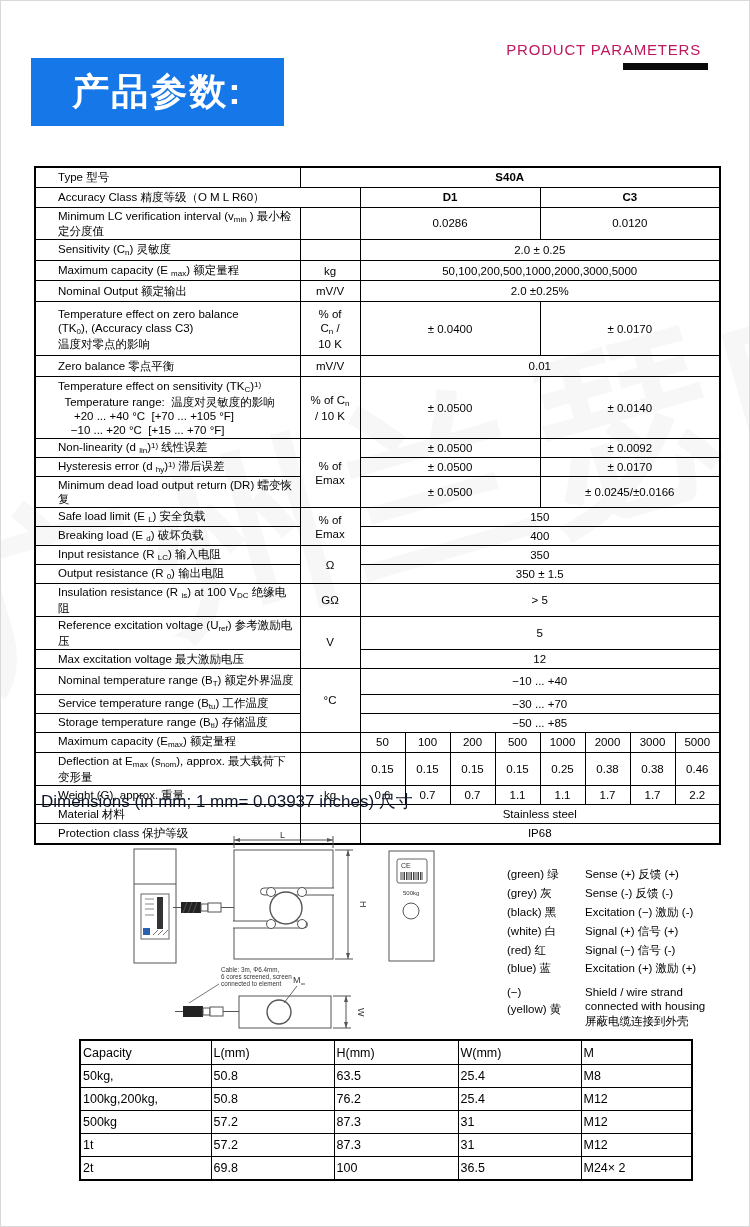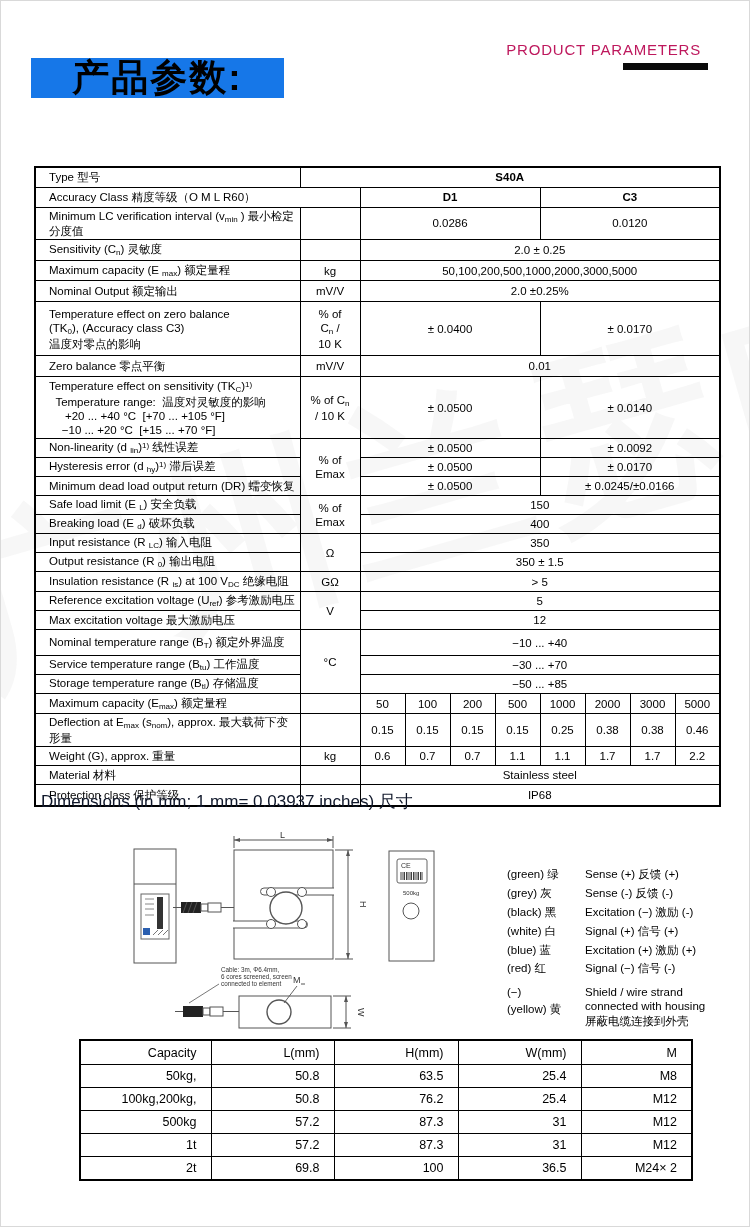--- a/index.html
+++ b/index.html
@@ -1,39 +1,39 @@
 <!DOCTYPE html>
 <html><head>
 <meta charset="utf-8">
 <style>
   html,body{margin:0;padding:0;background:#fff;}
   body{font-family:"Liberation Sans","DejaVu Sans",sans-serif;color:#000;}
   .page{position:relative;width:750px;height:1227px;background:#fff;border:1px solid #d9d9d9;box-sizing:border-box;overflow:hidden;}
   .watermark{position:absolute;top:330px;left:-60px;font-size:185px;font-weight:bold;color:rgba(130,130,130,0.065);transform:rotate(-16deg);white-space:nowrap;letter-spacing:14px;z-index:0;pointer-events:none;}
-  .title-box{position:absolute;left:30px;top:57px;width:253px;height:40px;background:#1677e8;color:#000000;display:flex;align-items:center;justify-content:center;font-size:37px;font-weight:bold;letter-spacing:2px;z-index:1;}
+  .title-box{position:absolute;left:30px;top:57px;width:253px;height:68px;background:#1677e8;color:#ffffff;display:flex;align-items:center;justify-content:center;font-size:37px;font-weight:bold;letter-spacing:2px;z-index:1;}
   .en-title{position:absolute;left:0;top:40px;width:700px;text-align:right;font-size:15px;letter-spacing:0.8px;color:#be185d;z-index:1;}
   .en-title-bar{position:absolute;left:622px;top:62px;width:85px;height:7px;background:#0a0a0a;z-index:1;}
   table{border-collapse:collapse;z-index:1;}
   .spec{position:absolute;left:33px;top:165px;width:685px;table-layout:fixed;border:2px solid #000;}
   .spec td{border:1px solid #000;font-size:11.5px;line-height:1.22;padding:1px 3px;vertical-align:middle;overflow:hidden;}
-  .spec td.lbl{text-align:left;padding-left:13px;}
+  .spec td.lbl{text-align:left;padding-left:22px;}
   .spec td.u,.spec td.v{text-align:center;}
   .b{font-weight:bold;}
   sub{font-size:8px;vertical-align:-2px;}
   sup{font-size:8px;vertical-align:3px;}
   .dims-heading{position:absolute;left:40px;top:789px;font-size:17px;color:#0f172a;z-index:1;}
   .drawing{position:absolute;left:60px;top:830px;z-index:1;}
   .drawing text{font-family:"Liberation Sans",sans-serif;fill:#333;}
   .wiring{position:absolute;left:490px;top:866px;width:256px;font-size:11.5px;line-height:1.25;z-index:1;}
   .wrow{display:flex;margin-bottom:4.5px;}
   .wcolor{width:78px;margin-left:16px;}
   .wshield{display:flex;margin-top:9px;}
   .wshield .wcolor div{margin-bottom:3px;}
   .dims{position:absolute;left:78px;top:1038px;width:612px;border:2px solid #000;table-layout:fixed;}
-  .dims td,.dims th{border:1px solid #000;font-size:12.5px;font-weight:normal;text-align:right;height:22px;padding:0 14px;}
+  .dims td,.dims th{border:1px solid #000;font-size:12.5px;font-weight:normal;text-align:left;height:22px;padding:0 2px;}
   .dims th{height:23px;}
 </style>
 </head>
 <body>
 
 <div class="page">
 
   <div class="watermark">广州兰瑟电子</div>
 
   <div class="title-box">
@@ -326,26 +326,26 @@
     </div>
     <div class="wrow">
       <div class="wcolor">(black) 黑</div>
       <div class="wsig">Excitation (−) 激励 (-)</div>
     </div>
     <div class="wrow">
       <div class="wcolor">(white) 白</div>
       <div class="wsig">Signal (+)  信号 (+)</div>
     </div>
     <div class="wrow">
+      <div class="wcolor">(red) 红</div>
+      <div class="wsig">Signal (−)  信号 (-)</div>
+    </div>
+    <div class="wrow">
       <div class="wcolor">(blue) 蓝</div>
       <div class="wsig">Excitation (+) 激励 (+)</div>
-    </div>
-    <div class="wrow">
-      <div class="wcolor">(red) 红</div>
-      <div class="wsig">Signal (−)  信号 (-)</div>
     </div>
     <div class="wshield">
       <div class="wcolor">
         <div>(−)</div>
         <div>(yellow) 黄</div>
       </div>
       <div class="wsig">
         <div>Shield / wire strand</div>
         <div>connected with housing</div>
         <div>屏蔽电缆连接到外壳</div>

